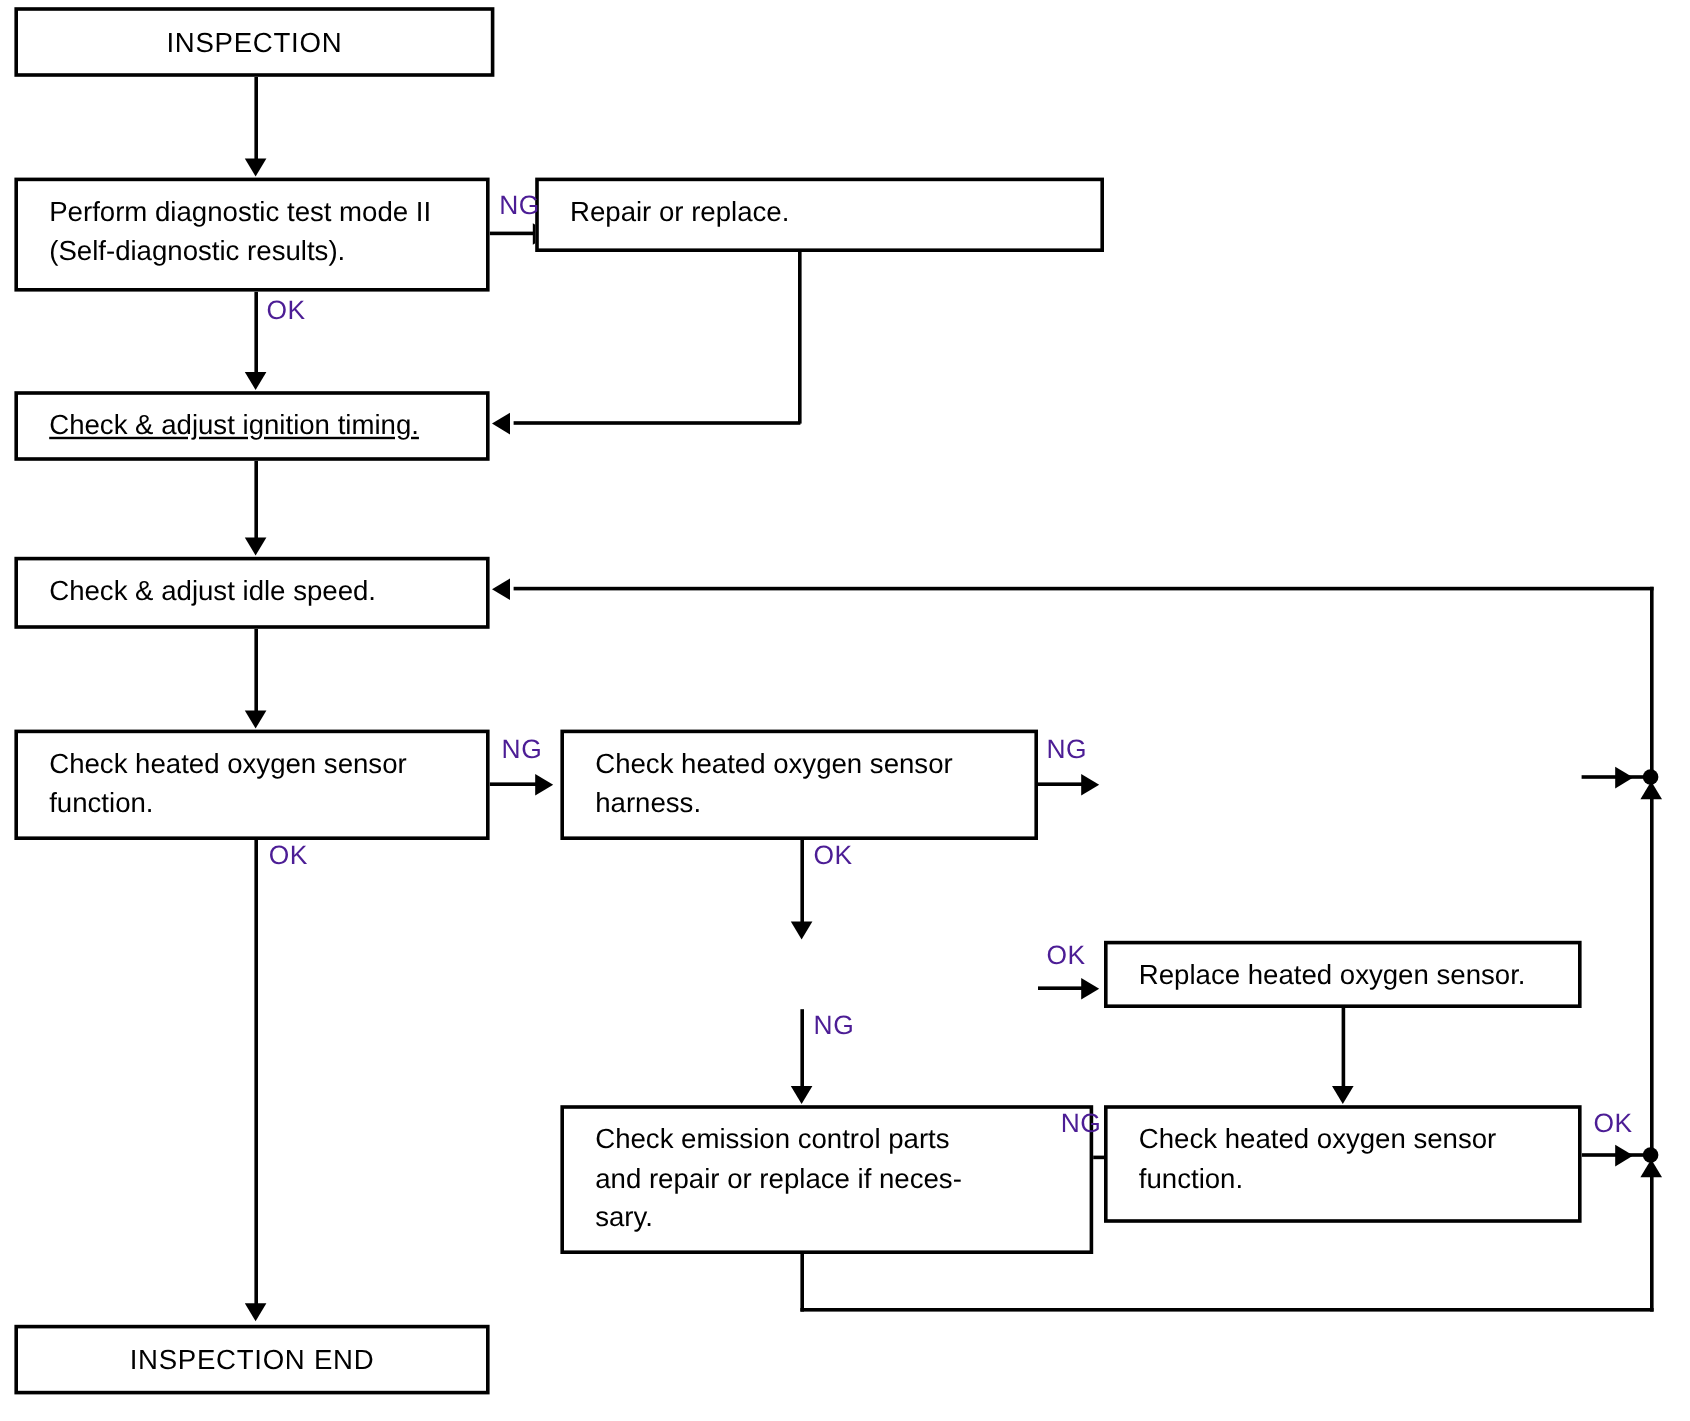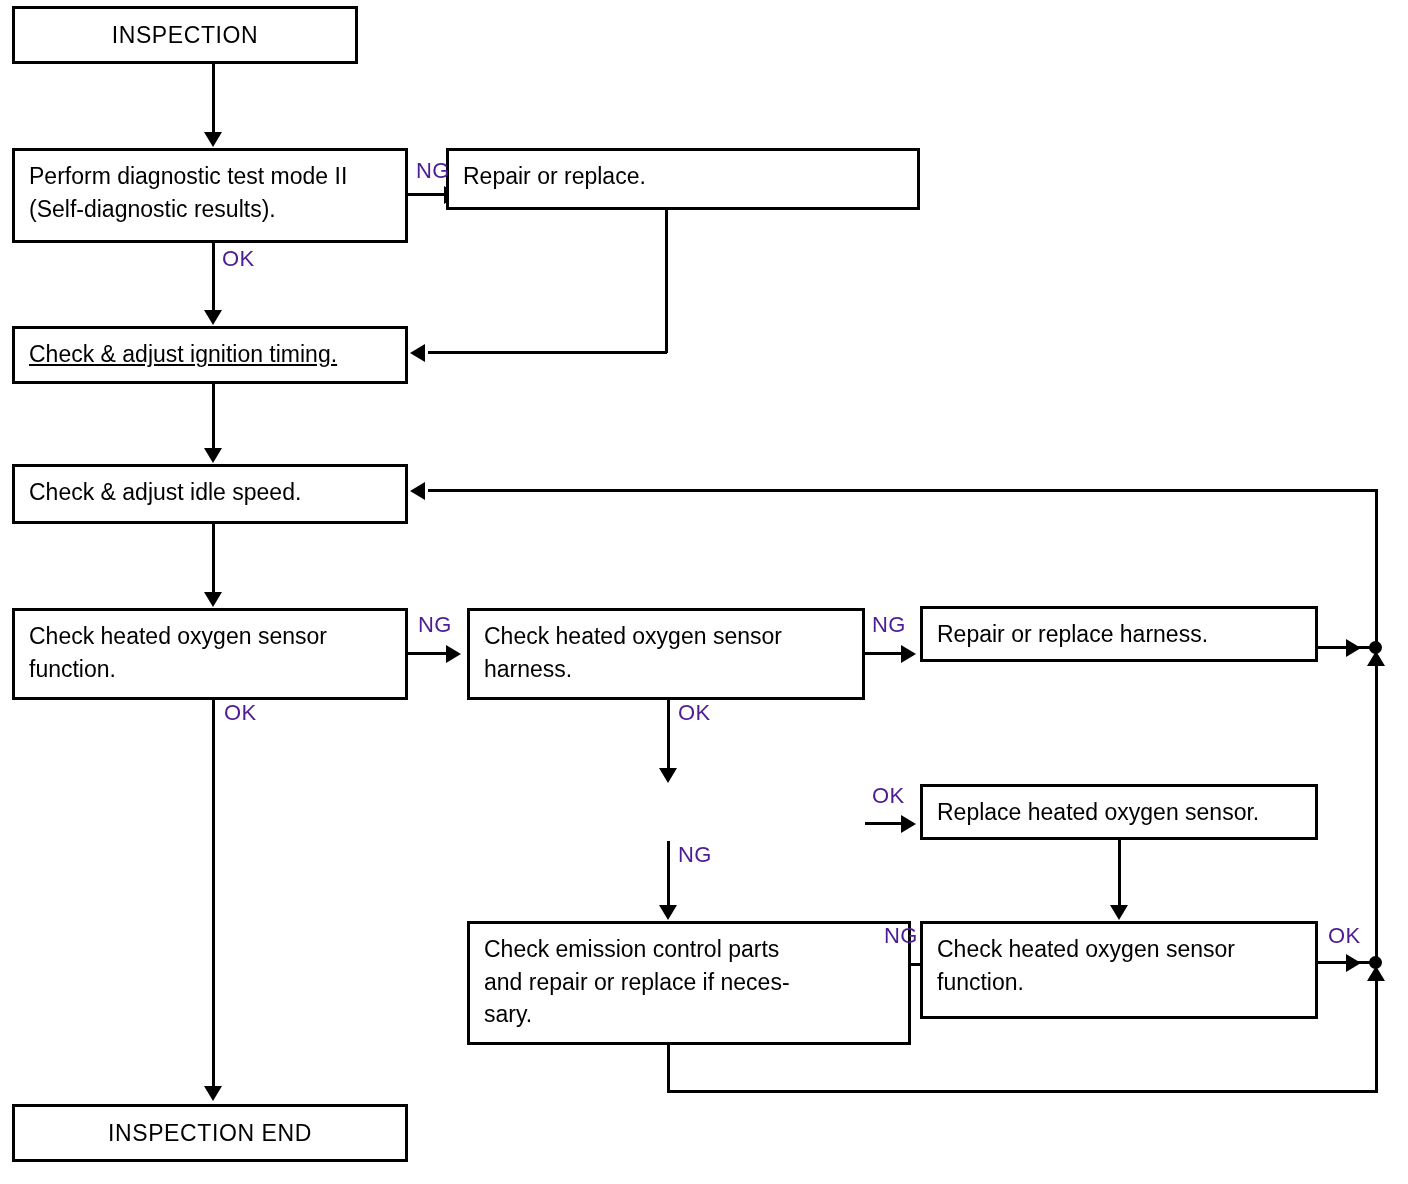--- a/index.html
+++ b/index.html
@@ -16,21 +16,21 @@
     overflow: hidden;
   }
   .node {
     position: absolute;
     box-sizing: border-box;
     border: 3px solid #000000;
     background: #ffffff;
     color: #000000;
     font-size: 23px;
     line-height: 1.42;
-    padding: 9px 14px;
+    padding: 9px 26px;
     white-space: pre-line;
     z-index: 3;
   }
   .node.center {
     display: flex;
     align-items: center;
     justify-content: center;
     text-align: center;
     letter-spacing: 0.6px;
     padding: 0;
@@ -83,38 +83,37 @@
     border-radius: 50%;
     background: #000000;
     z-index: 5;
   }
 </style>
 </head>
 <body>
 
 <div id="page">
 
-  <div class="node center" style="left:12px; top:6px; width:346px; height:58px;text-align:center;">INSPECTION</div>
+  <div class="node center" style="left:12px; top:6px; width:400px; height:58px;text-align:center;">INSPECTION</div>
 
   <div class="node" style="left:12px; top:148px; width:396px; height:95px;">Perform diagnostic test mode II
 (Self-diagnostic results).</div>
 
   <div class="node" style="left:446px; top:148px; width:474px; height:62px;">Repair or replace.</div>
 
   <div class="node" style="left:12px; top:326px; width:396px; height:58px;text-decoration:underline;">Check &amp; adjust ignition timing.</div>
 
   <div class="node" style="left:12px; top:464px; width:396px; height:60px;">Check &amp; adjust idle speed.</div>
 
   <div class="node" style="left:12px; top:608px; width:396px; height:92px;">Check heated oxygen sensor
 function.</div>
 
   <div class="node" style="left:467px; top:608px; width:398px; height:92px;">Check heated oxygen sensor
 harness.</div>
 
-  <div class="node" style="left:920px; top:606px; width:398px; height:56px;">Repair or replace harness.</div>
 
 
   <div class="node" style="left:920px; top:784px; width:398px; height:56px;">Replace heated oxygen sensor.</div>
 
   <div class="node" style="left:467px; top:921px; width:444px; height:124px;">Check emission control parts
 and repair or replace if neces-
 sary.</div>
 
   <div class="node" style="left:920px; top:921px; width:398px; height:98px;">Check heated oxygen sensor
 function.</div>

